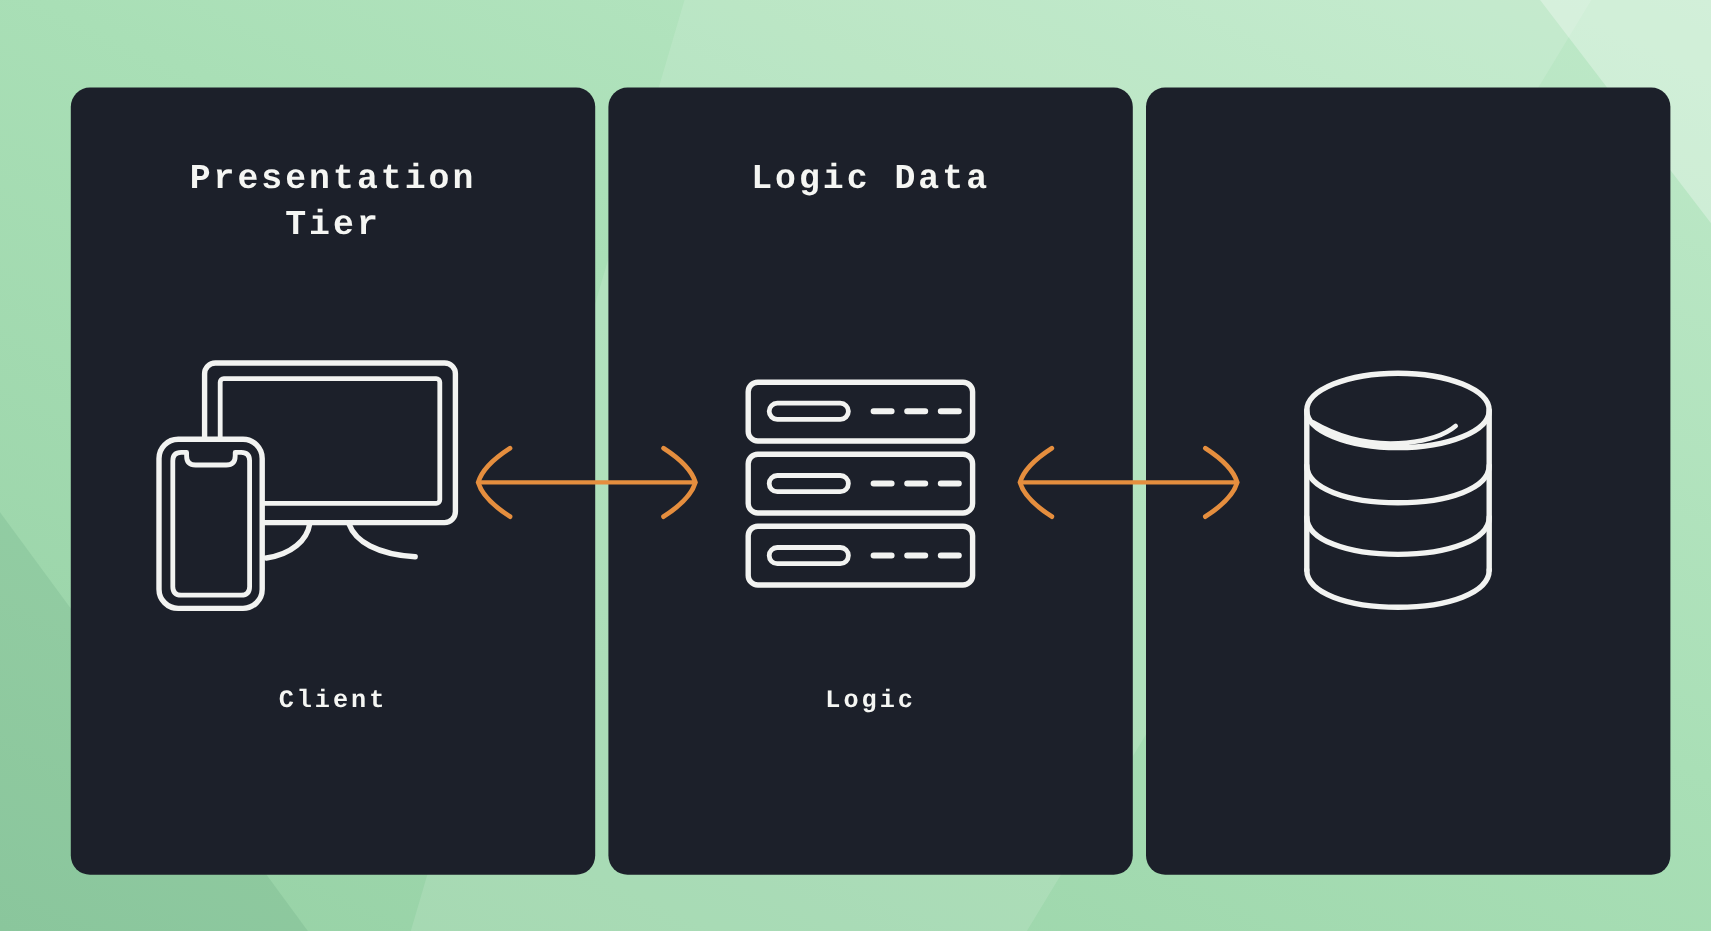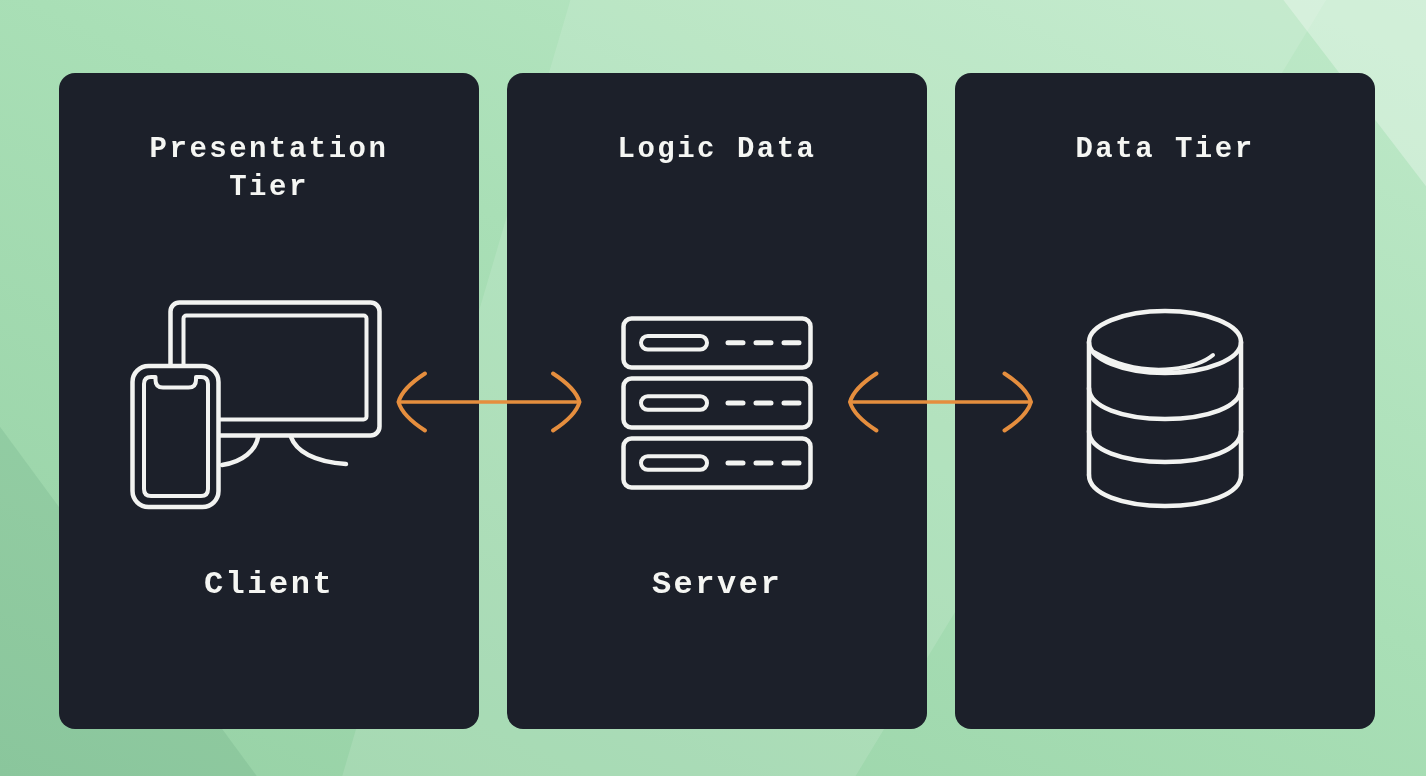--- a/index.html
+++ b/index.html
@@ -15,35 +15,35 @@
     position:relative;width:1426px;height:776px;overflow:hidden;
     background:linear-gradient(205deg,var(--bg-top) 0%, #a9dfb6 45%, var(--bg-bottom) 100%);
     font-family:"Liberation Mono","DejaVu Sans Mono",monospace;
   }
   .facet{position:absolute;inset:0;pointer-events:none;}
   .facet1{background:rgba(255,255,255,.12);clip-path:polygon(40% 0,93% 0,60% 100%,24% 100%);}
   .facet2{background:rgba(255,255,255,.30);clip-path:polygon(90% 0,100% 0,100% 24%);}
   .facet3{background:rgba(35,110,75,.10);clip-path:polygon(0 55%,18% 100%,0 100%);}
   .card{
     position:absolute;top:73px;width:420px;height:656px;
-    background:var(--card);border-radius:16px;
+    background:var(--card);border-radius:16px;padding-left:17px;
   }
   .card-1{left:59px;}
   .card-2{left:507px;}
   .card-3{left:955px;}
   .tier-title{
     position:absolute;top:58px;left:0;width:100%;margin:0;
     text-align:center;white-space:pre-line;
     font-size:29px;line-height:38px;font-weight:700;letter-spacing:2.5px;
     color:var(--text);
   }
   .tier-label{
     position:absolute;top:493px;left:0;width:100%;
     text-align:center;
-    font-size:32px;line-height:38px;font-weight:700;letter-spacing:2.5px;
+    font-size:21px;line-height:38px;font-weight:700;letter-spacing:2.5px;
     color:var(--text);
   }
   svg.overlay{position:absolute;inset:0;width:100%;height:100%;pointer-events:none;}
   .icon{stroke:var(--stroke);stroke-width:4.5;fill:none;stroke-linecap:round;stroke-linejoin:round;}
   .thin{stroke-width:4;}
   .dash{stroke-width:5;stroke-linecap:round;}
   .phone-body{fill:var(--card);}
   .arrow{stroke:var(--accent);fill:none;}
   .arrow-shaft{stroke-width:3.4;}
   .arrow-head{stroke-width:4;stroke-linecap:round;fill:none;}
@@ -57,25 +57,24 @@
   <div class="facet facet3"></div>
 
   <section class="card card-1">
     <h2 class="tier-title">Presentation
 Tier</h2>
     <div class="tier-label">Client</div>
   </section>
 
   <section class="card card-2">
     <h2 class="tier-title">Logic Data</h2>
-    <div class="tier-label">Server</div>
+    <div class="tier-label">Logic</div>
   </section>
 
   <section class="card card-3">
-    <h2 class="tier-title">Data Tier</h2>
   </section>
 
   <svg class="overlay" viewBox="0 0 1426 776">
 
     <g class="icon">
       <rect x="170.5" y="302.5" width="209" height="133" rx="9"></rect>
       <rect class="thin" x="183.5" y="315.5" width="183" height="104" rx="3"></rect>
       <path d="M 258 437 C 256 450 243 462 222 465"></path>
       <path d="M 291 437 C 296 451 314 462 346 464"></path>
       <rect class="phone-body" x="132.5" y="366" width="86" height="141" rx="16"></rect>

